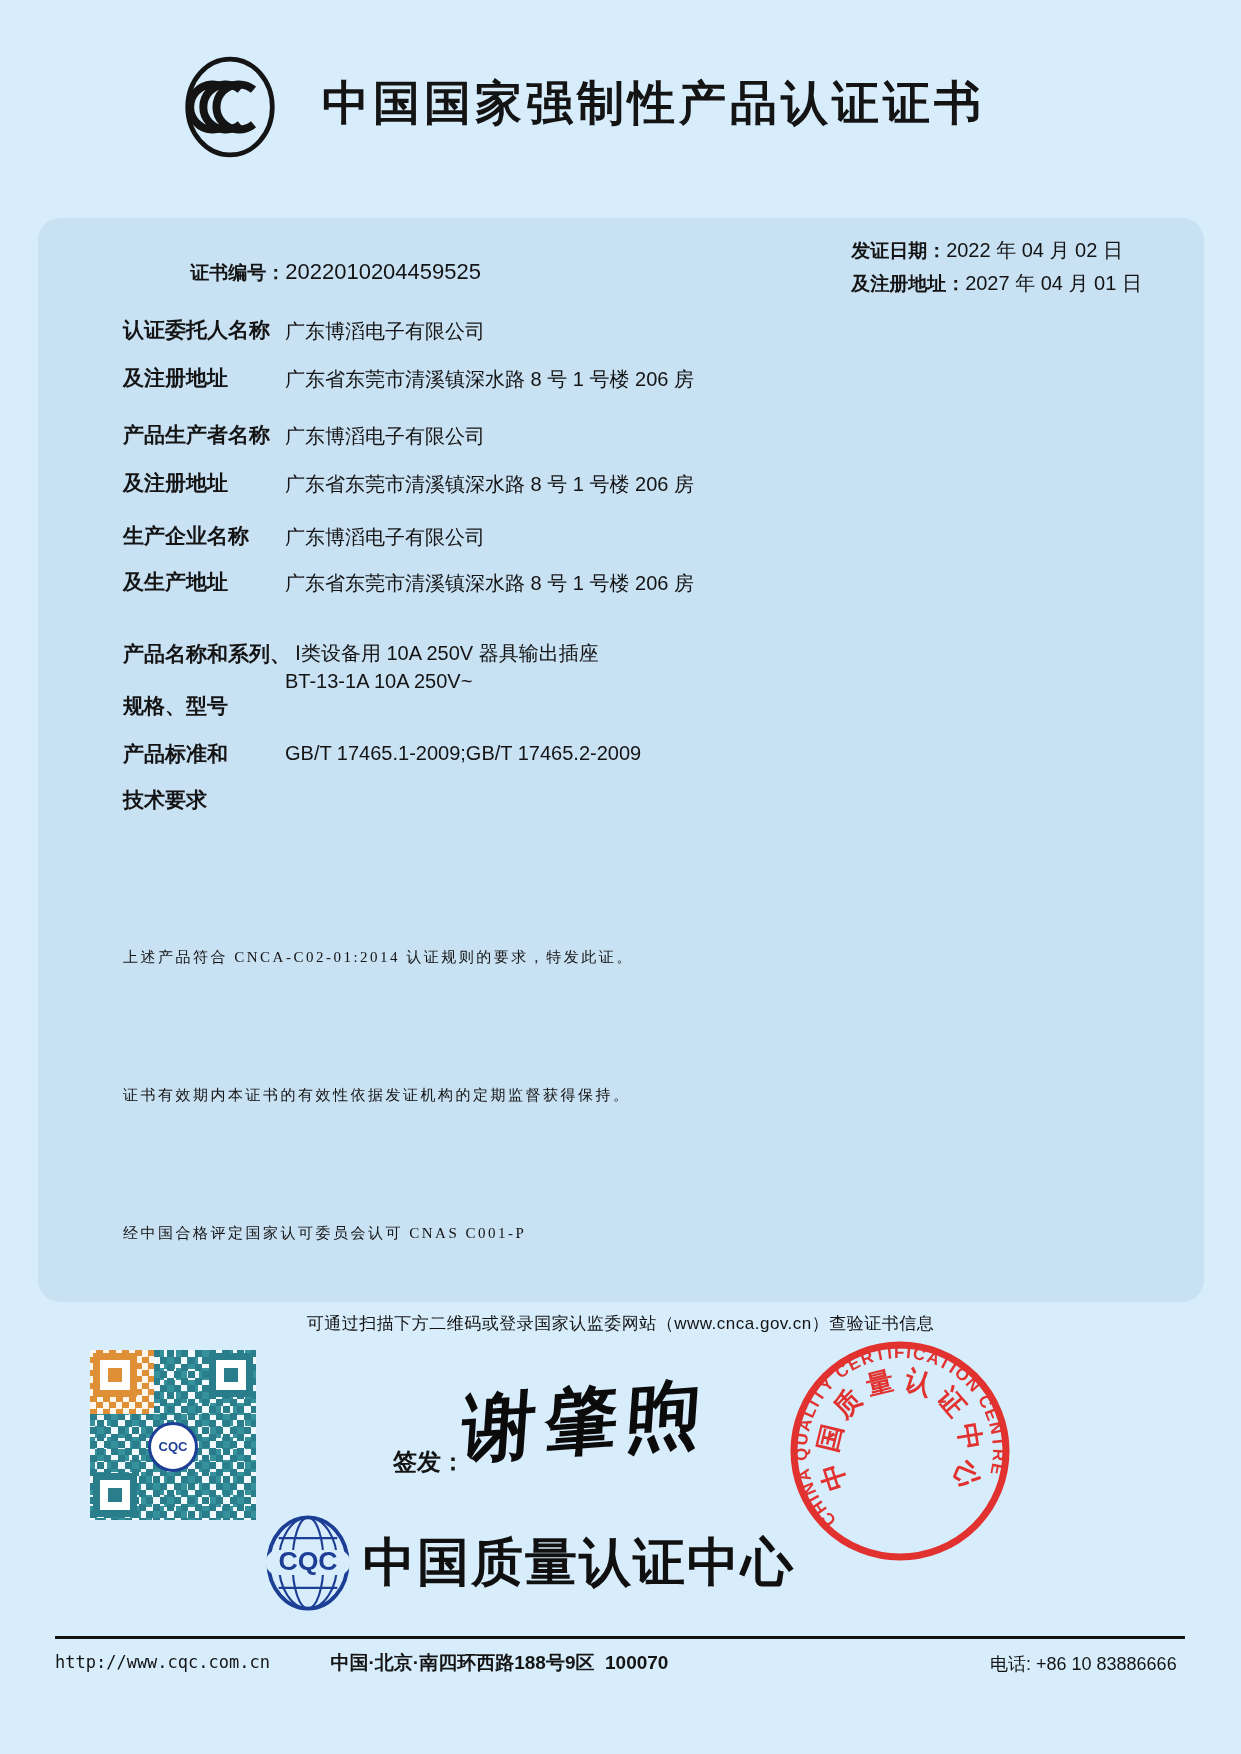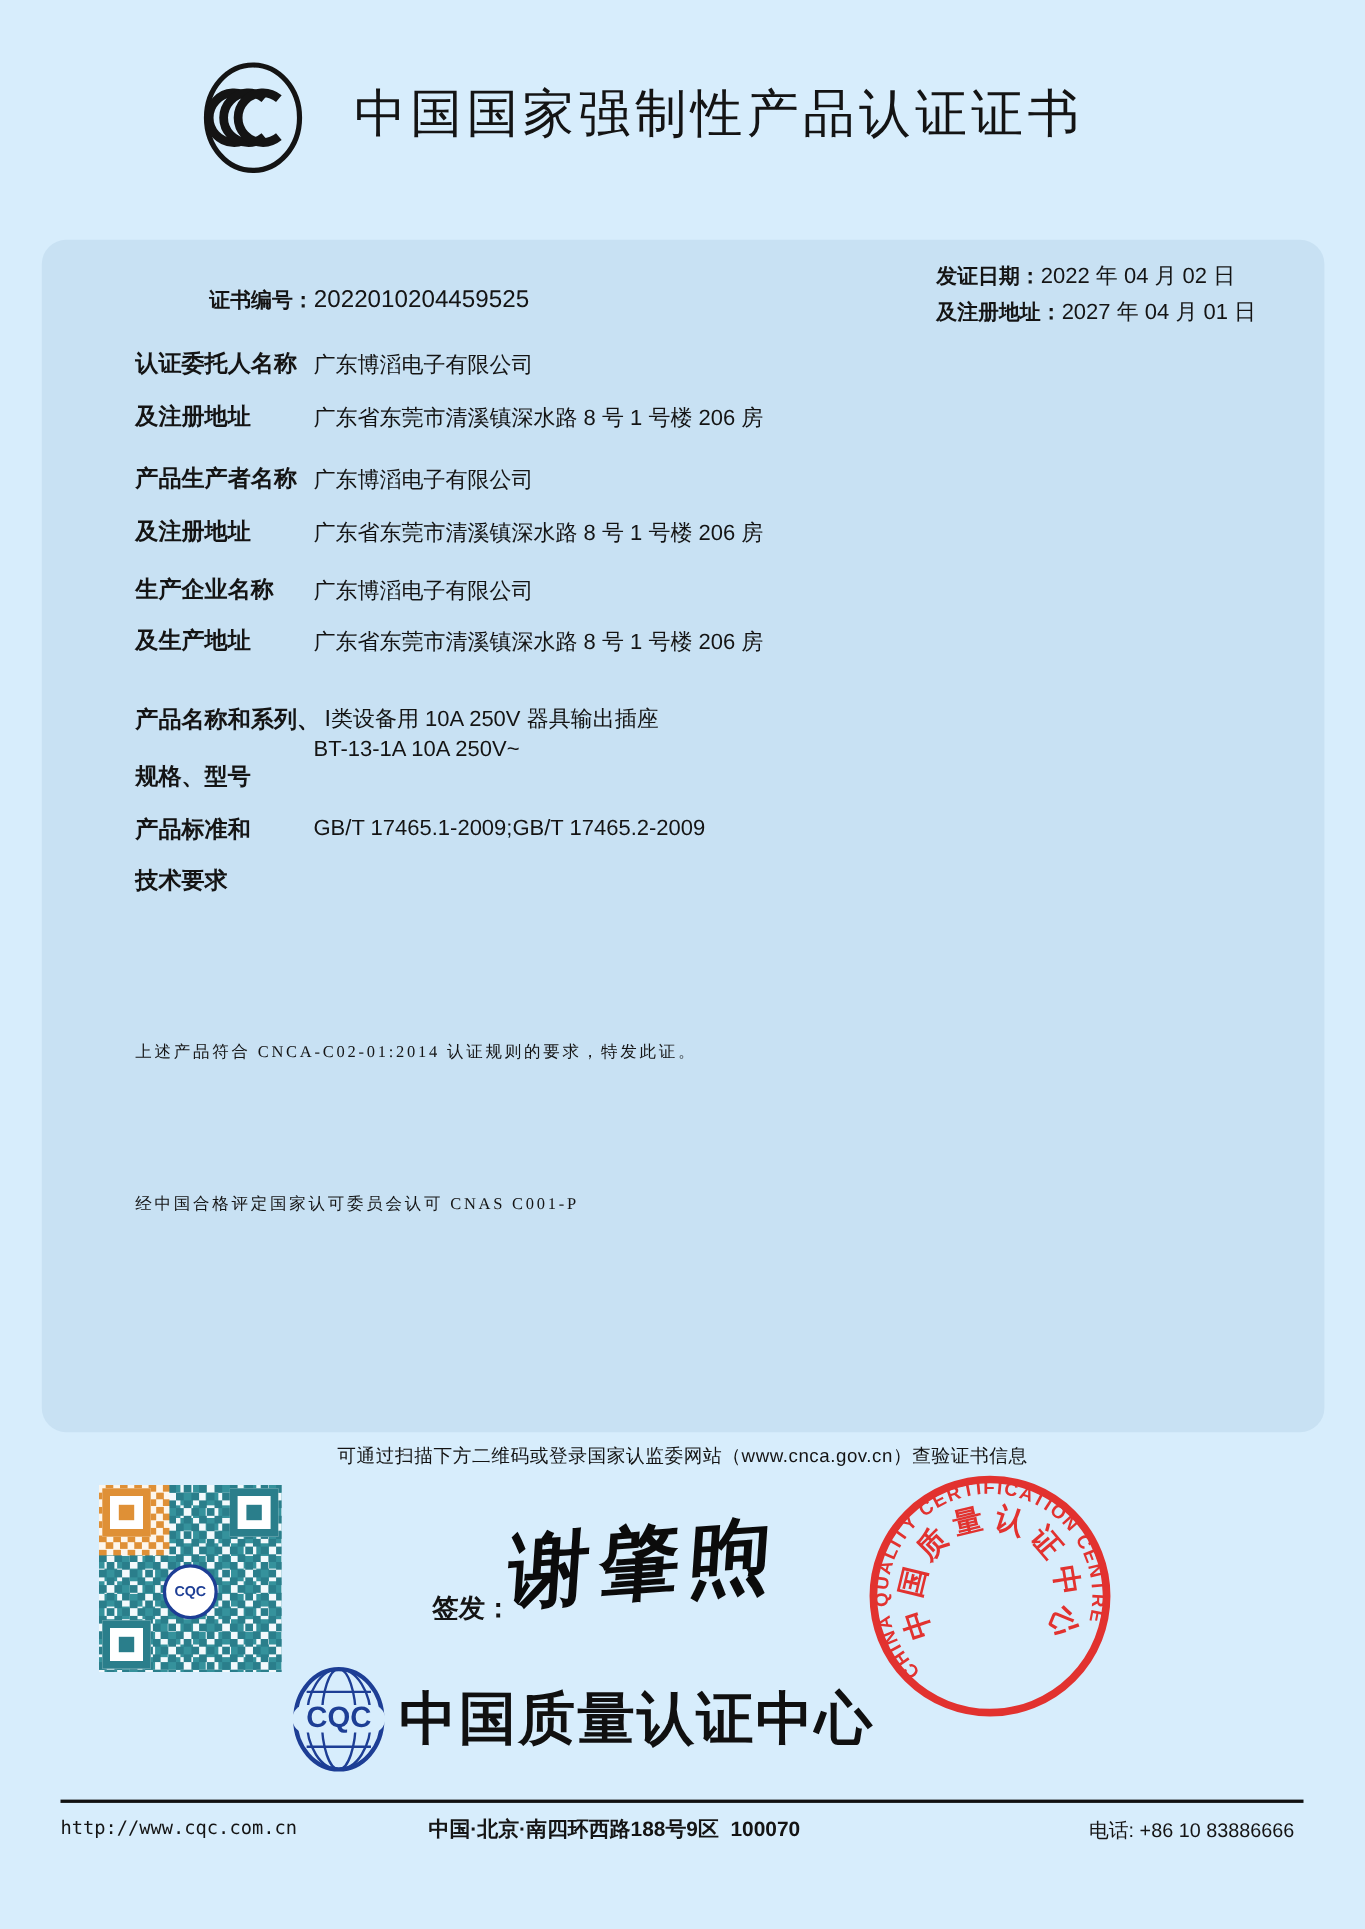--- a/index.html
+++ b/index.html
@@ -1,21 +1,21 @@
 <!DOCTYPE html>
 <html><head>
 <meta charset="utf-8">
 <style>
   html,body{margin:0;padding:0;}
   body{width:1241px;height:1754px;position:relative;background:#d7edfc;
        font-family:"Liberation Sans",sans-serif;color:#141414;overflow:hidden;}
   .abs{position:absolute;}
 
   
-  .title{left:322px;top:72px;font-size:47px;font-weight:normal;letter-spacing:4px;white-space:pre;}
+  .title{left:322px;top:72px;font-size:47px;font-weight:bold;letter-spacing:4px;white-space:pre;}
   .ccc-logo{left:183px;top:54px;width:94px;height:106px;}
 
   
   .panel{left:38px;top:218px;width:1166px;height:1084px;background:#c8e1f3;border-radius:22px;}
 
   
   .kai-label{font-family:"Liberation Serif",serif;font-weight:bold;font-size:19px;}
   .cert-no-row{left:178px;top:233px;font-size:22px;white-space:pre;}
   .date-row1{left:840px;top:214px;font-size:20px;white-space:pre;}
   .date-row2{left:840px;top:247px;font-size:20px;white-space:pre;}
@@ -60,21 +60,21 @@
   
   .issuer-row{left:265px;top:1512px;height:102px;display:flex;align-items:center;gap:12px;}
   .issuer-name{font-size:52px;font-weight:bold;letter-spacing:2px;white-space:pre;color:#101010;}
 
   
   .stamp{left:785px;top:1336px;width:230px;height:230px;opacity:.93;}
 
   
   .footer-line{left:55px;top:1636px;width:1130px;height:3px;background:#111;}
   .footer-web{left:55px;top:1652px;font-family:"DejaVu Sans Mono",monospace;font-size:17px;white-space:pre;}
-  .footer-addr{left:0;top:1650px;width:1117px;text-align:center;font-size:19px;font-weight:bold;white-space:pre;}
+  .footer-addr{left:0;top:1650px;width:999px;text-align:center;font-size:19px;font-weight:bold;white-space:pre;}
   .footer-phone{left:990px;top:1652px;font-size:18px;font-weight:normal;white-space:pre;}
 </style>
 </head>
 <body>
 
 <svg class="abs ccc-logo" viewBox="0 0 100 110">
   <ellipse cx="50" cy="55" rx="45" ry="51" fill="none" stroke="#141414" stroke-width="5"></ellipse>
   <path d="M 47,36.6 A 24,24 0 1 0 47,73.4" fill="none" stroke="#141414" stroke-width="8.5"></path>
   <path d="M 61,36.6 A 24,24 0 1 0 61,73.4" fill="none" stroke="#141414" stroke-width="8.5"></path>
   <path d="M 75,36.6 A 24,24 0 1 0 75,73.4" fill="none" stroke="#141414" stroke-width="8.5"></path>
@@ -113,20 +113,21 @@
 <div class="abs fvalue" style="top:640px;padding-left:10px">Ⅰ类设备用 10A 250V 器具输出插座</div>
 <div class="abs fvalue" style="top:670px">BT-13-1A 10A 250V~</div>
 <div class="abs flabel" style="top:692px">规格、型号</div>
 
 <div class="abs flabel" style="top:740px">产品标准和</div>
 <div class="abs fvalue" style="top:742px">GB/T 17465.1-2009;GB/T 17465.2-2009</div>
 <div class="abs flabel" style="top:786px">技术要求</div>
 
 <div class="abs stmt">
   <div>上述产品符合 CNCA-C02-01:2014 认证规则的要求，特发此证。</div>
+  <div>证书有效期内本证书的有效性依据发证机构的定期监督获得保持。</div>
   <div>经中国合格评定国家认可委员会认可 CNAS C001-P</div>
 </div>
 
 <div class="abs note">可通过扫描下方二维码或登录国家认监委网站（www.cnca.gov.cn）查验证书信息</div>
 
 <div class="abs qr">
   <div class="qr-orange"></div>
   <div class="qr-finder f-tl"></div>
   <div class="qr-finder f-tr"></div>
   <div class="qr-finder f-bl"></div>

